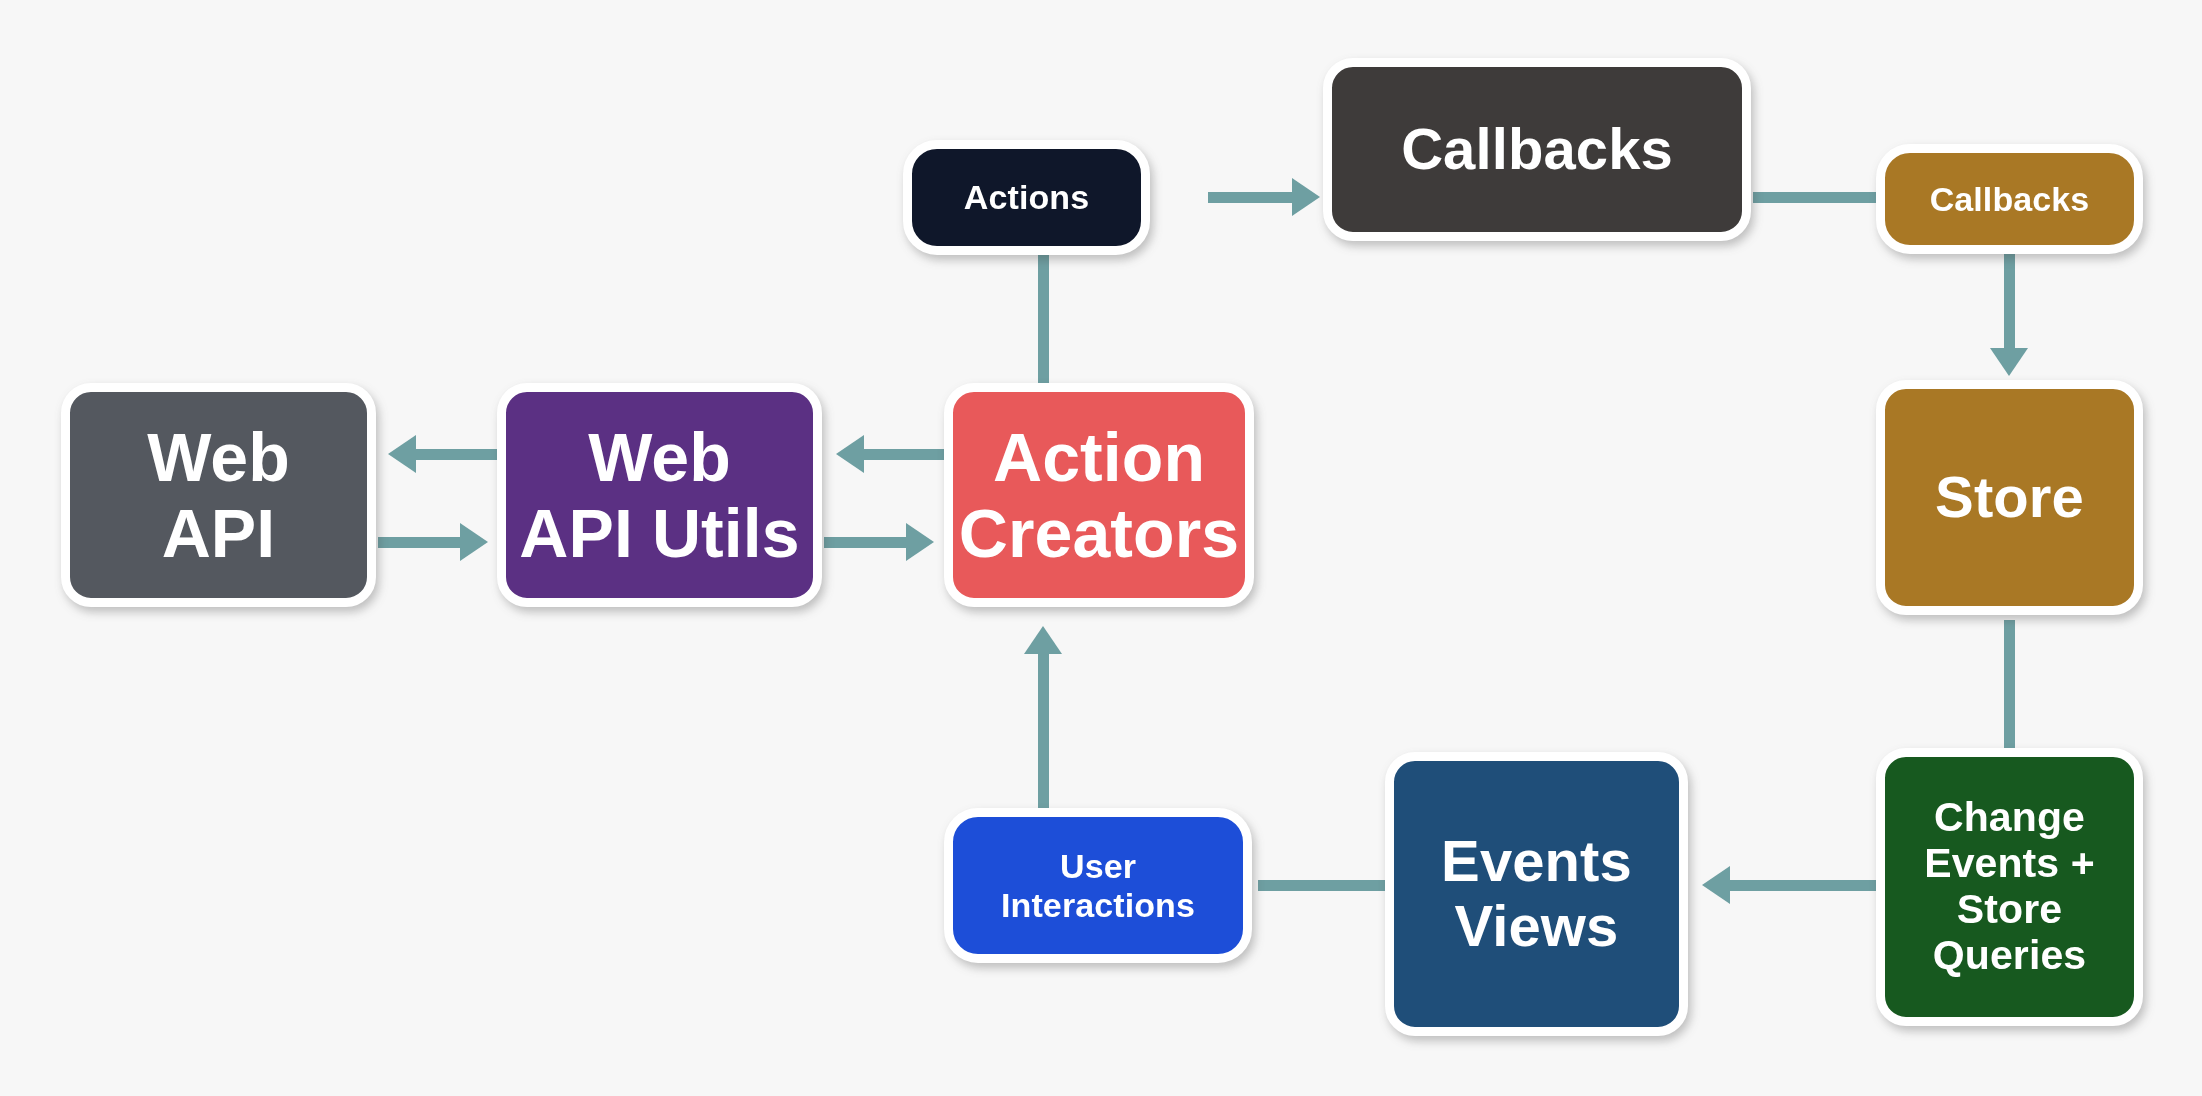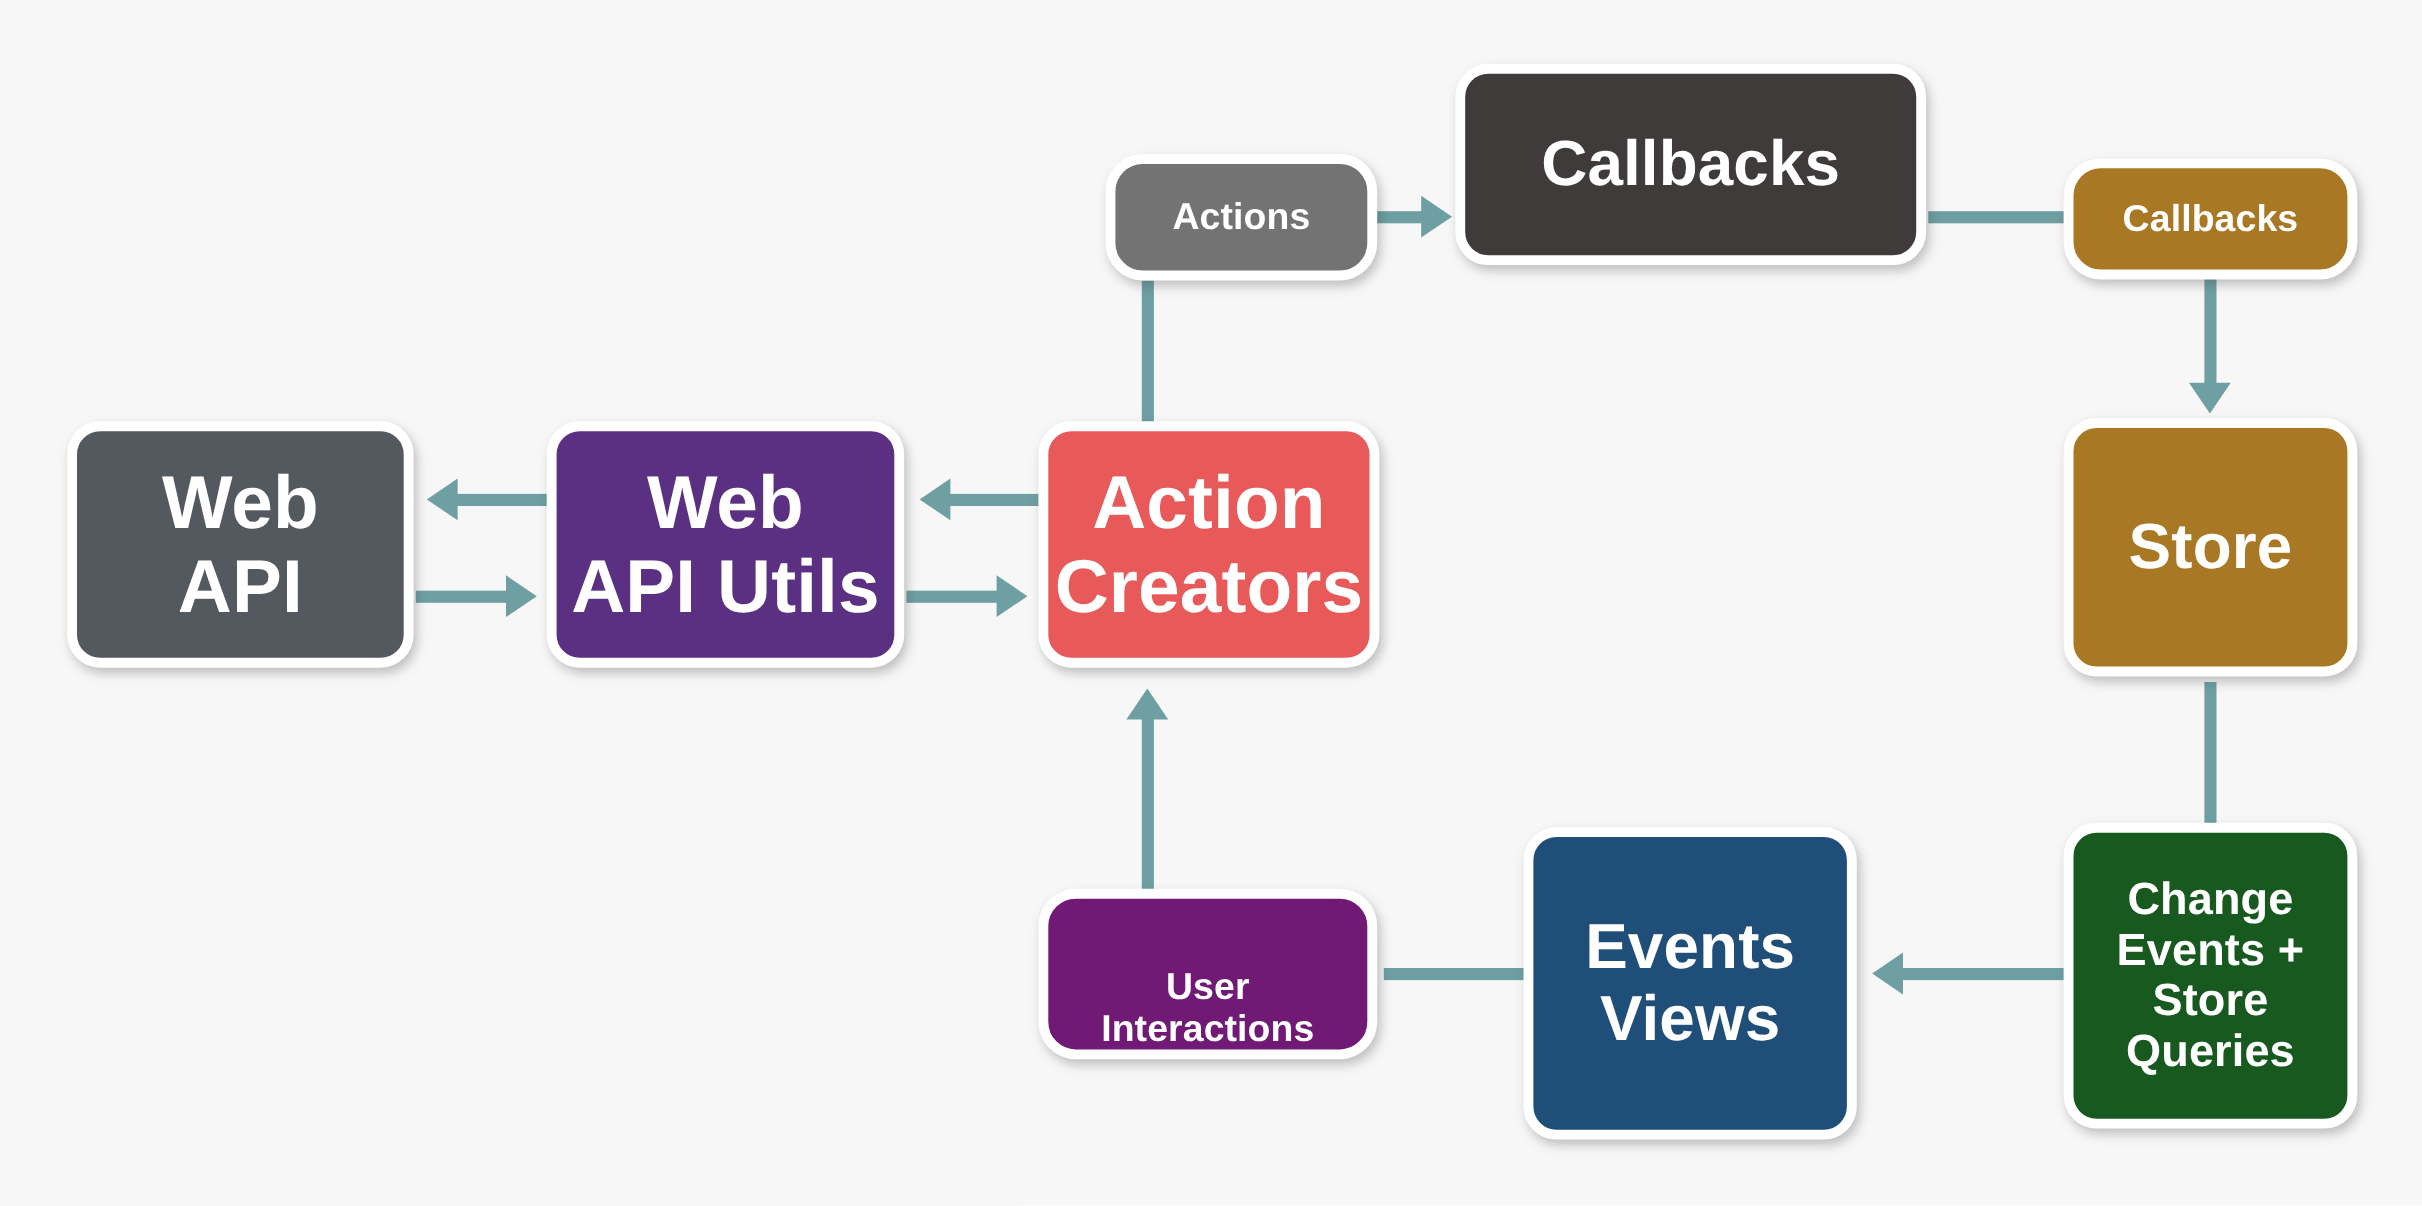--- a/index.html
+++ b/index.html
@@ -105,21 +105,21 @@
 
   <div class="edge h" style="left:824px; top:537px; width:84px;"></div>
   <div class="head right" style="left:906px; top:523px;"></div>
 
   <div class="edge h" style="left:412px; top:449px; width:90px;"></div>
   <div class="head left" style="left:388px; top:435px;"></div>
 
   <div class="edge h" style="left:378px; top:537px; width:84px;"></div>
   <div class="head right" style="left:460px; top:523px;"></div>
 
-  <div class="node sm" style="left:1005px; top:140px; width:247px; height:115px; background:#737373;">
+  <div class="node sm" style="left:903px; top:140px; width:247px; height:115px; background:#0f172a;">
     <span>Actions</span>
   </div>
 
   <div class="node xl" style="left:1323px; top:58px; width:428px; height:183px; background:#3e3b3a;">
     <span>Callbacks</span>
   </div>
 
   <div class="node sm" style="left:1876px; top:144px; width:267px; height:110px; background:#a97825;text-align:right;">
     <span>Callbacks</span>
   </div>
@@ -133,21 +133,21 @@
 Events +
 Store
 Queries</span>
   </div>
 
   <div class="node xl" style="left:1385px; top:752px; width:303px; height:284px; background:#1f4e79;">
     <span>Events
 Views</span>
   </div>
 
-  <div class="node sm" style="left:944px; top:808px; width:308px; height:155px; background:#701a75;align-items:flex-end;">
+  <div class="node sm" style="left:944px; top:808px; width:308px; height:155px; background:#1d4ed8;">
     <span>User
 Interactions</span>
   </div>
 
   <div class="node lg" style="left:944px; top:383px; width:310px; height:224px; background:#e8595a;">
     <span>Action
 Creators</span>
   </div>
 
   <div class="node lg" style="left:497px; top:383px; width:325px; height:224px; background:#5b3083;">

